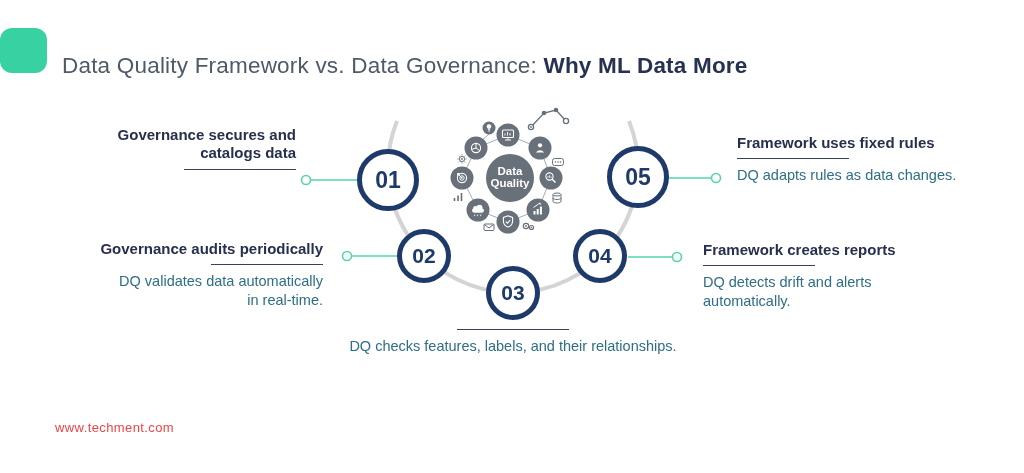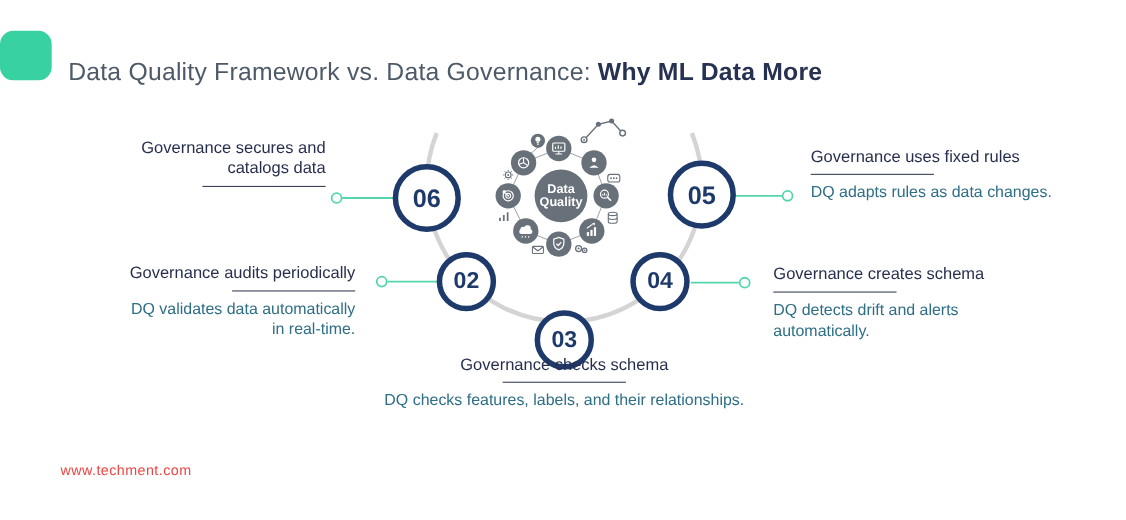--- a/index.html
+++ b/index.html
@@ -24,27 +24,27 @@
   
   .step-circle{
     position:absolute;z-index:5;background:#ffffff;border:5px solid #1e3a6b;border-radius:50%;
     display:flex;align-items:center;justify-content:center;box-sizing:border-box;
     color:#1e3a6b;font-weight:600;
   }
   .step-lg{width:62px;height:62px;font-size:23px;border-width:5.5px;}
   .step-sm{width:54px;height:54px;font-size:21px;}
   #circle-01{left:357px;top:149px;}
   #circle-02{left:397px;top:229px;}
-  #circle-03{left:486px;top:282px;}
+  #circle-03{left:486px;top:266px;}
   #circle-04{left:573px;top:229px;}
   #circle-05{left:607px;top:146px;align-items:center;}
   
   .tb{position:absolute;z-index:6;}
   .tb .hd{
-    font-size:15px;font-weight:400;color:#272f4e;line-height:1.22;margin:0;
+    font-size:15px;font-weight:700;color:#272f4e;line-height:1.22;margin:0;
     white-space:pre-line;
   }
   .tb .rule{border-bottom:1.5px solid #3a4257;width:112px;margin-top:6px;}
   .tb .ds{
     font-size:14.5px;color:#2e6e86;line-height:1.28;margin-top:7px;white-space:pre-line;
   }
   .tb-right{text-align:right;}
   .tb-right .rule{margin-left:auto;}
   .tb-center{text-align:center;}
   .tb-center .rule{margin-left:auto;margin-right:auto;}
@@ -175,21 +175,21 @@
     <path d="M80 122.8l4.6 1.7v3.4c0 3.2-1.9 5.2-4.6 6.2-2.7-1-4.6-3-4.6-6.2v-3.4z" fill="none" stroke="#ffffff" stroke-width="1.1"></path>
     <path d="M77.8 128.6l1.6 1.6 2.8-3" stroke="#ffffff" stroke-width="1.1" fill="none"></path>
   </g>
 
   <circle cx="82" cy="85" r="24" fill="#68707a"></circle>
   <text x="82" y="82" text-anchor="middle" fill="#ffffff" font-size="11.5" font-weight="bold" font-family="Liberation Sans, sans-serif">Data</text>
   <text x="82" y="94" text-anchor="middle" fill="#ffffff" font-size="11.5" font-weight="bold" font-family="Liberation Sans, sans-serif">Quality</text>
 </svg>
 
 <div id="circle-01" class="step-circle step-lg">
-    <span>06</span>
+    <span>01</span>
   </div>
 <div id="circle-02" class="step-circle step-sm">
     <span>02</span>
   </div>
 <div id="circle-03" class="step-circle step-sm">
     <span>03</span>
   </div>
 <div id="circle-04" class="step-circle step-sm">
     <span>04</span>
   </div>
@@ -202,29 +202,28 @@
 catalogs data</p>
   <div class="rule"></div>
 </div>
 <div id="tb2" class="tb tb-right">
   <p class="hd">Governance audits periodically</p>
   <div class="rule"></div>
   <div class="ds">DQ validates data automatically
 in real-time.</div>
 </div>
 <div id="tb3" class="tb tb-center">
-  <p class="hd">Governance checks schema</p>
   <div class="rule"></div>
   <div class="ds">DQ checks features, labels, and their relationships.</div>
 </div>
 <div id="tb4" class="tb">
-  <p class="hd">Governance creates schema</p>
+  <p class="hd">Framework creates reports</p>
   <div class="rule"></div>
   <div class="ds">DQ detects drift and alerts
 automatically.</div>
 </div>
 <div id="tb5" class="tb">
-  <p class="hd">Governance uses fixed rules</p>
+  <p class="hd">Framework uses fixed rules</p>
   <div class="rule"></div>
   <div class="ds">DQ adapts rules as data changes.</div>
 </div>
 
 <div class="site">www.techment.com</div>
 
 </body></html>

